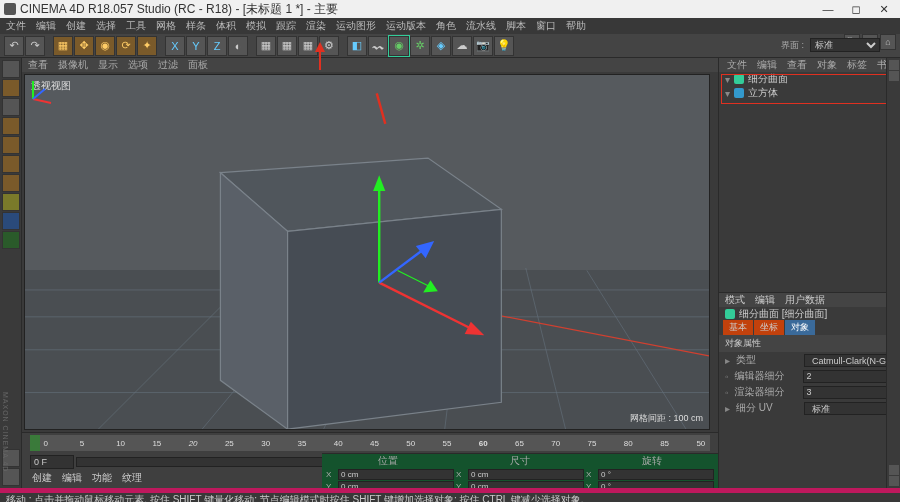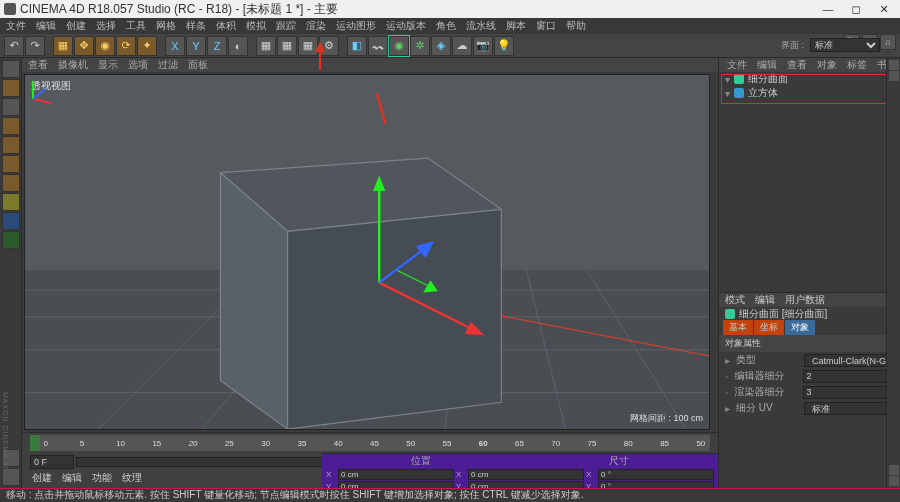--- a/index.html
+++ b/index.html
@@ -35,21 +35,21 @@
 .vp-info{position:absolute;right:6px;bottom:4px;color:#ddd;font-size:9px}
 .axisref{position:absolute;left:6px;bottom:6px}
 .timeline{height:56px;background:#3f3f3f;border-top:1px solid #2a2a2a}
 .tl-ruler{height:16px;background:#555;margin:2px 8px;position:relative;display:flex;align-items:center}
 .tl-ruler span{color:#ddd;font-size:8px;position:absolute}
 .tl-ctrl{height:18px;display:flex;align-items:center;padding:0 8px;gap:2px}
 .tl-in{width:44px;height:14px;background:#333;border:1px solid #222;color:#ccc;font-size:9px;padding:0 3px}
 .tl-slider{flex:1;height:10px;background:#333;border:1px solid #222}
 .tbtn2{width:16px;height:16px;background:#555;border:1px solid #333;font-size:9px;text-align:center;line-height:14px}
 .tabs-lower{height:14px;display:flex;gap:10px;padding:0 10px;align-items:center;font-size:9px;color:#aaa}
-.coords{height:46px;background:#4c1d95;border-top:1px solid #2a2a2a;margin-top:0px}
+.coords{height:46px;background:#14532d;border-top:1px solid #2a2a2a;margin-top:0px}
 .coords-hdr{display:flex;height:14px;font-size:9px}
 .coords-hdr div{flex:1;text-align:center;color:#aaa}
 .coords-row{display:flex;height:12px;gap:2px;padding:0 4px;align-items:center}
 .coords-row .l{width:10px;font-size:8px;color:#aaa}
 .coords-row .v{flex:1;background:#333;border:1px solid #222;font-size:8px;padding:0 2px}
 .right-col{flex:1;display:flex;flex-direction:column;border-left:1px solid #2a2a2a}
 .rtabs{height:14px;background:#444;display:flex;gap:10px;padding:0 8px;align-items:center;font-size:9px}
 .rtabs span{color:#aaa}
 .rtools{position:absolute;right:4px;top:34px;display:flex;gap:2px}
 .objmgr{flex:0 0 220px;background:#3a3a3a;position:relative}
@@ -61,21 +61,21 @@
 .attrmgr{flex:1;background:#3a3a3a;border-top:1px solid #2a2a2a}
 .attr-hdr{height:14px;display:flex;align-items:center;justify-content:space-between;padding:0 6px;font-size:9px;background:#444}
 .attr-title{height:14px;display:flex;align-items:center;padding:0 6px;gap:4px;font-size:9px;background:#3a3a3a}
 .attr-tabs{height:14px;display:flex;padding:0 4px;gap:1px;align-items:end}
 .atab{padding:1px 6px;background:#c2410c;font-size:9px;color:#ccc}
 .atab.act{background:#3a6a9a;color:#fff}
 .attr-sec{padding:2px 6px;font-size:9px;color:#ccc;background:#444}
 .attr-row{display:flex;align-items:center;height:16px;padding:2px 6px;gap:6px;font-size:9px}
 .attr-row .al{flex:0 0 62px;color:#aaa}
 .attr-row select,.attr-row .ain{flex:1;background:#333;border:1px solid #222;color:#ccc;font-size:9px;height:13px;padding:0 3px}
-.statusbar{height:14px;background:#383838;border-top:1px solid #be185d;display:flex;align-items:flex-end;padding:0 6px;font-size:9px;color:#aaa;position:absolute;bottom:0;left:0;right:0}
+.statusbar{height:14px;background:#383838;border-top:5px solid #be185d;display:flex;align-items:flex-start;padding:0 6px;font-size:9px;color:#aaa;position:absolute;bottom:0;left:0;right:0}
 .rbar{position:absolute;right:0;top:58px;width:14px;bottom:14px;background:#3a3a3a;border-left:1px solid #2a2a2a;display:flex;flex-direction:column;gap:1px;padding:2px}
 .rbar div{width:10px;height:10px;background:#555}
 .maxon{position:absolute;left:2px;bottom:30px;writing-mode:vertical-rl;font-size:7px;color:#666;letter-spacing:1px}
 </style>
 </head>
 <body>
 
 <div class="titlebar">
   <div class="ico"></div>
   <span>CINEMA 4D R18.057 Studio (RC - R18) - [未标题 1 *] - 主要</span>
@@ -267,20 +267,21 @@
             <span>创建</span>
             <span>编辑</span>
             <span>功能</span>
             <span>纹理</span>
           </div>
         <div style="flex:1"></div>
         <div class="coords" style="flex:0 0 160px;margin-top:-18px">
           <div class="coords-hdr" id="coordhdr">
               <div>位置</div>
               <div>尺寸</div>
+              <div>旋转</div>
             </div>
           <div id="coordrows">
               <div class="coords-row">
                 <span class="l">X</span>
                 <input class="v" value="0 cm" style="">
                 <span class="l">X</span>
                 <input class="v" value="0 cm" style="">
                 <span class="l">X</span>
                 <input class="v" value="0 °" style="">
               </div>

